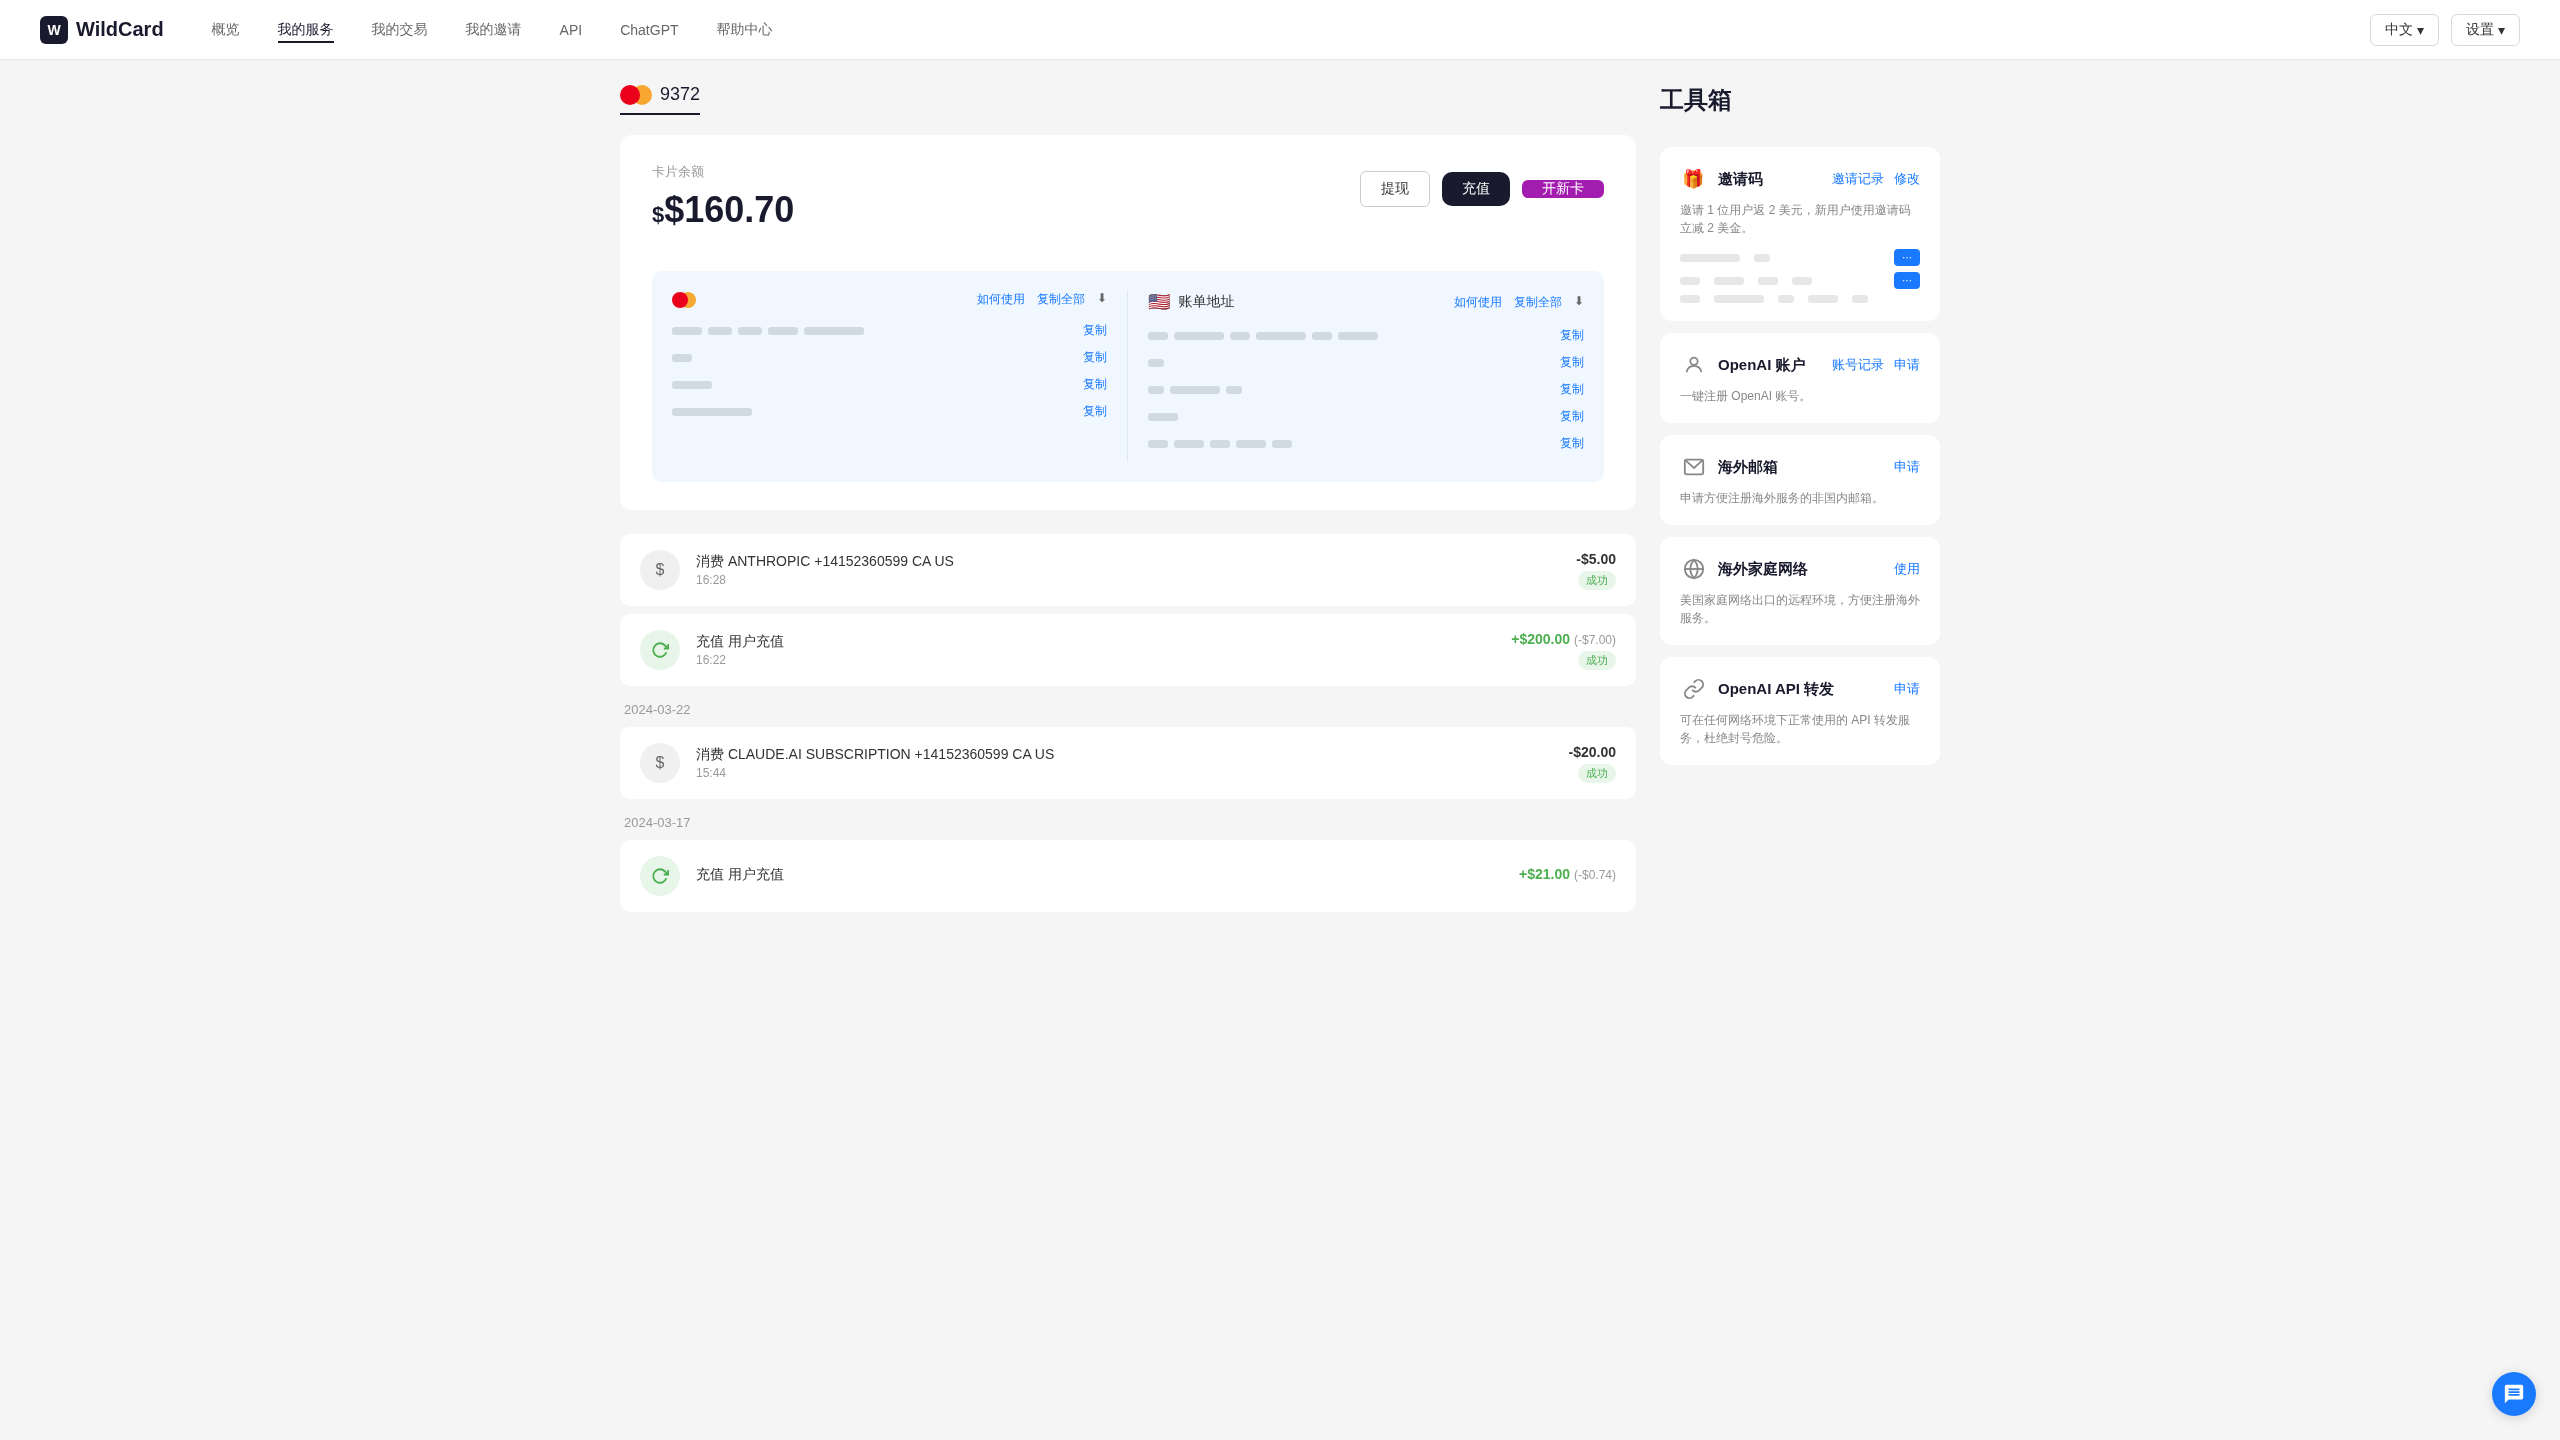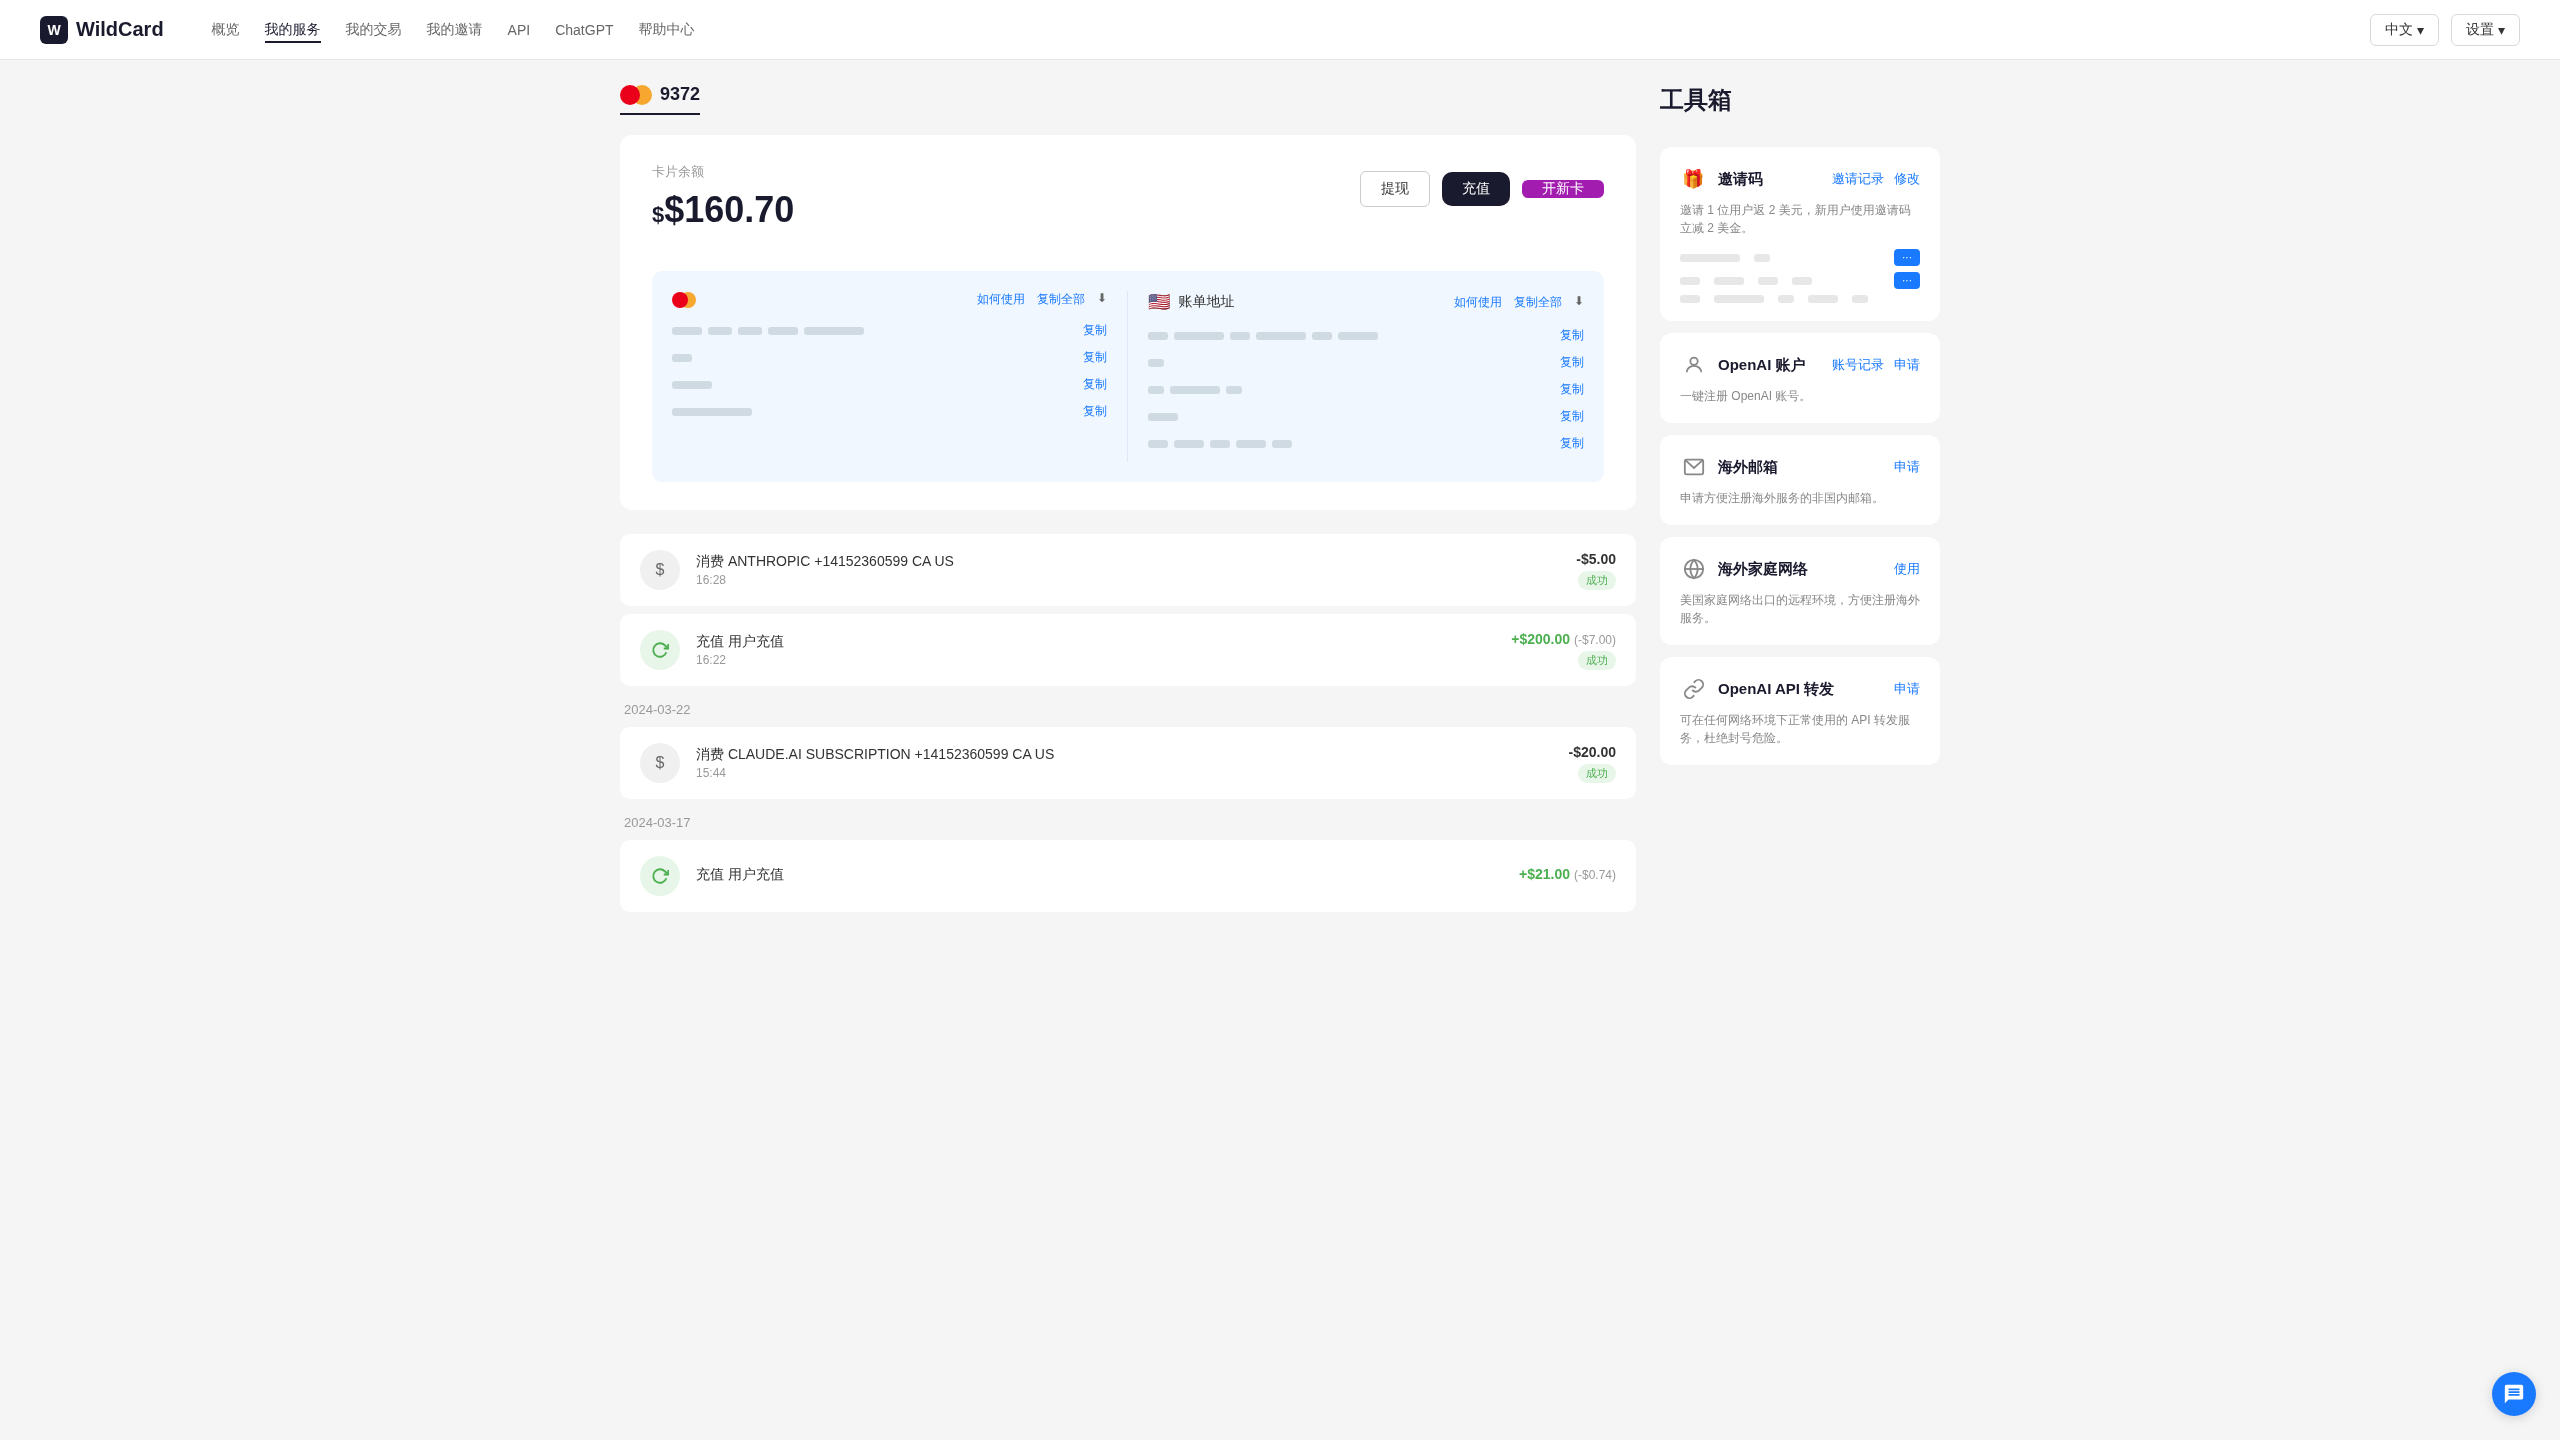--- a/index.html
+++ b/index.html
@@ -41,21 +41,21 @@
       font-size: 14px;
     }
     .logo-text {
       font-size: 20px;
       font-weight: 600;
       color: #1a1a2e;
     }
     .nav {
       display: flex;
       align-items: center;
-      gap: 25px;
+      gap: 38px;
       flex: 1;
     }
     .nav-item {
       font-size: 14px;
       color: #666;
       cursor: pointer;
       padding: 4px 0;
       text-decoration: none;
     }
     .nav-item.active {
@@ -121,21 +121,21 @@
     }
     .mc-circle2 {
       width: 20px;
       height: 20px;
       background: #F79E1B;
       border-radius: 50%;
       opacity: 0.9;
     }
     .card-number-display {
       font-size: 18px;
-      font-weight: 700;
+      font-weight: 400;
       color: #1a1a2e;
       text-align: right;
     }
 
     
     .balance-card {
       background: #fff;
       border-radius: 12px;
       padding: 28px 32px;
       margin-bottom: 20px;

